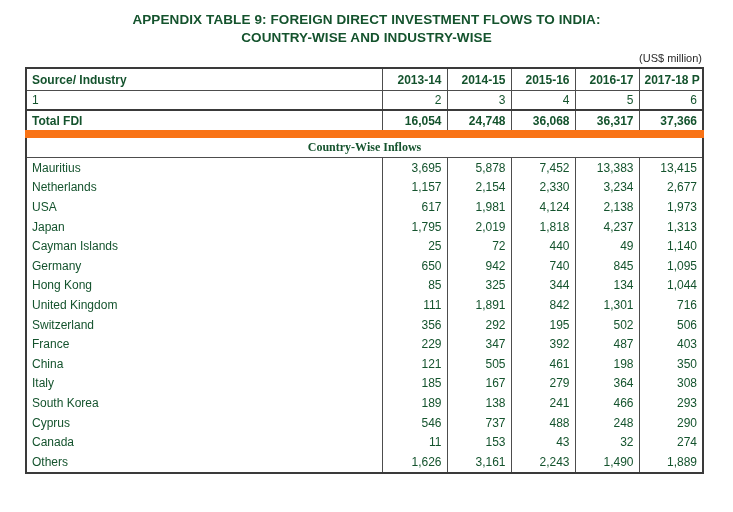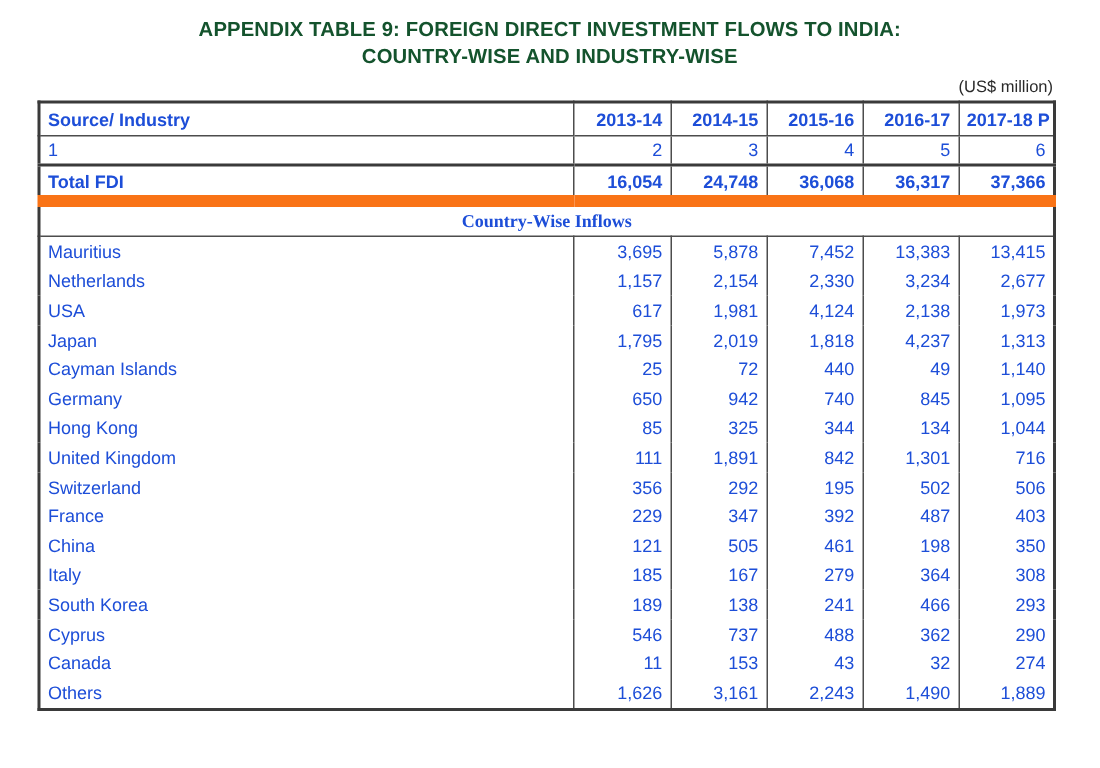--- a/index.html
+++ b/index.html
@@ -30,21 +30,21 @@
     font-size: 11px;
     color: #2a2a2a;
   }
   table.fdi {
     border-collapse: collapse;
     table-layout: fixed;
     width: 677px;
     margin-left: 25px;
     border: 2px solid #3a3a3a;
     font-size: 12px;
-    color: #1d4ed8;
+    color: #14532d;
   }
   col.c-label { width: 356px; }
   col.c-year  { width: 64px; }
   table.fdi td {
     padding: 0 5px;
     height: 19px;
     vertical-align: middle;
     white-space: nowrap;
     overflow: hidden;
   }
@@ -223,21 +223,21 @@
         <td class="num">138</td>
         <td class="num">241</td>
         <td class="num">466</td>
         <td class="num">293</td>
       </tr>
       <tr class="country-row">
         <td class="label">Cyprus</td>
         <td class="num">546</td>
         <td class="num">737</td>
         <td class="num">488</td>
-        <td class="num">362</td>
+        <td class="num">248</td>
         <td class="num">290</td>
       </tr>
       <tr class="country-row">
         <td class="label">Canada</td>
         <td class="num">11</td>
         <td class="num">153</td>
         <td class="num">43</td>
         <td class="num">32</td>
         <td class="num">274</td>
       </tr>

